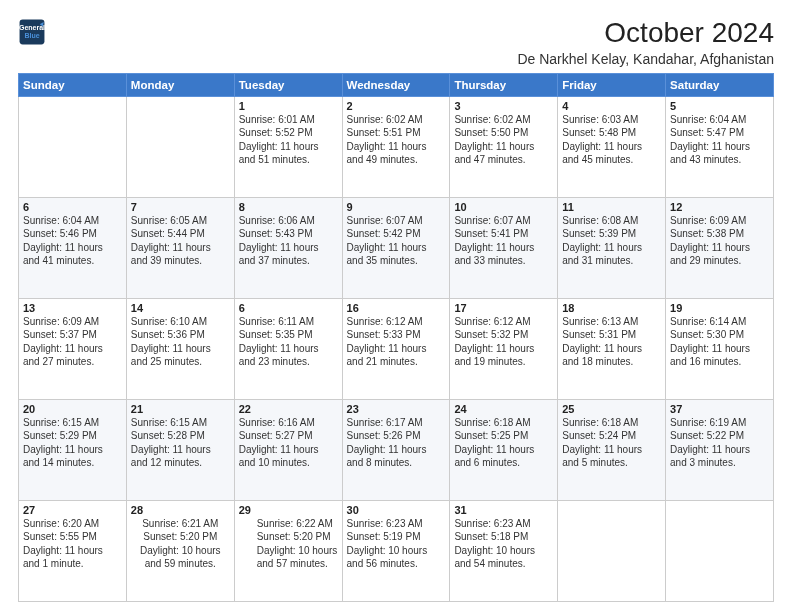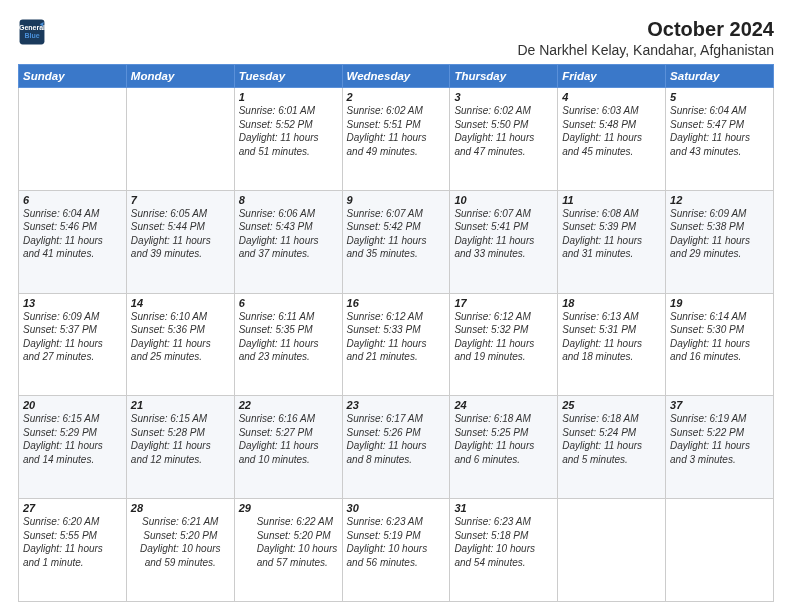--- a/index.html
+++ b/index.html
@@ -30,36 +30,35 @@
     }
     .logo-icon {
       width: 28px;
       height: 28px;
       margin-right: 2px;
     }
     .title-block {
       text-align: right;
     }
     .month-title {
-      font-size: 20px;
-      font-weight: bold;
+      font-size: 28px;
+      font-weight: normal;
       color: #222;
       line-height: 1.1;
     }
     .location {
       font-size: 14px;
       color: #333;
       margin-top: 2px;
     }
     .calendar {
       flex: 1;
       border-collapse: collapse;
       width: 100%;
       table-layout: fixed;
-      font-style: italic;
     }
     .calendar th {
       background-color: #3a78c9;
       color: #fff;
       font-size: 11.5px;
       font-weight: bold;
       padding: 5px 4px;
       text-align: left;
       border: 1px solid #5a90d9;
     }

